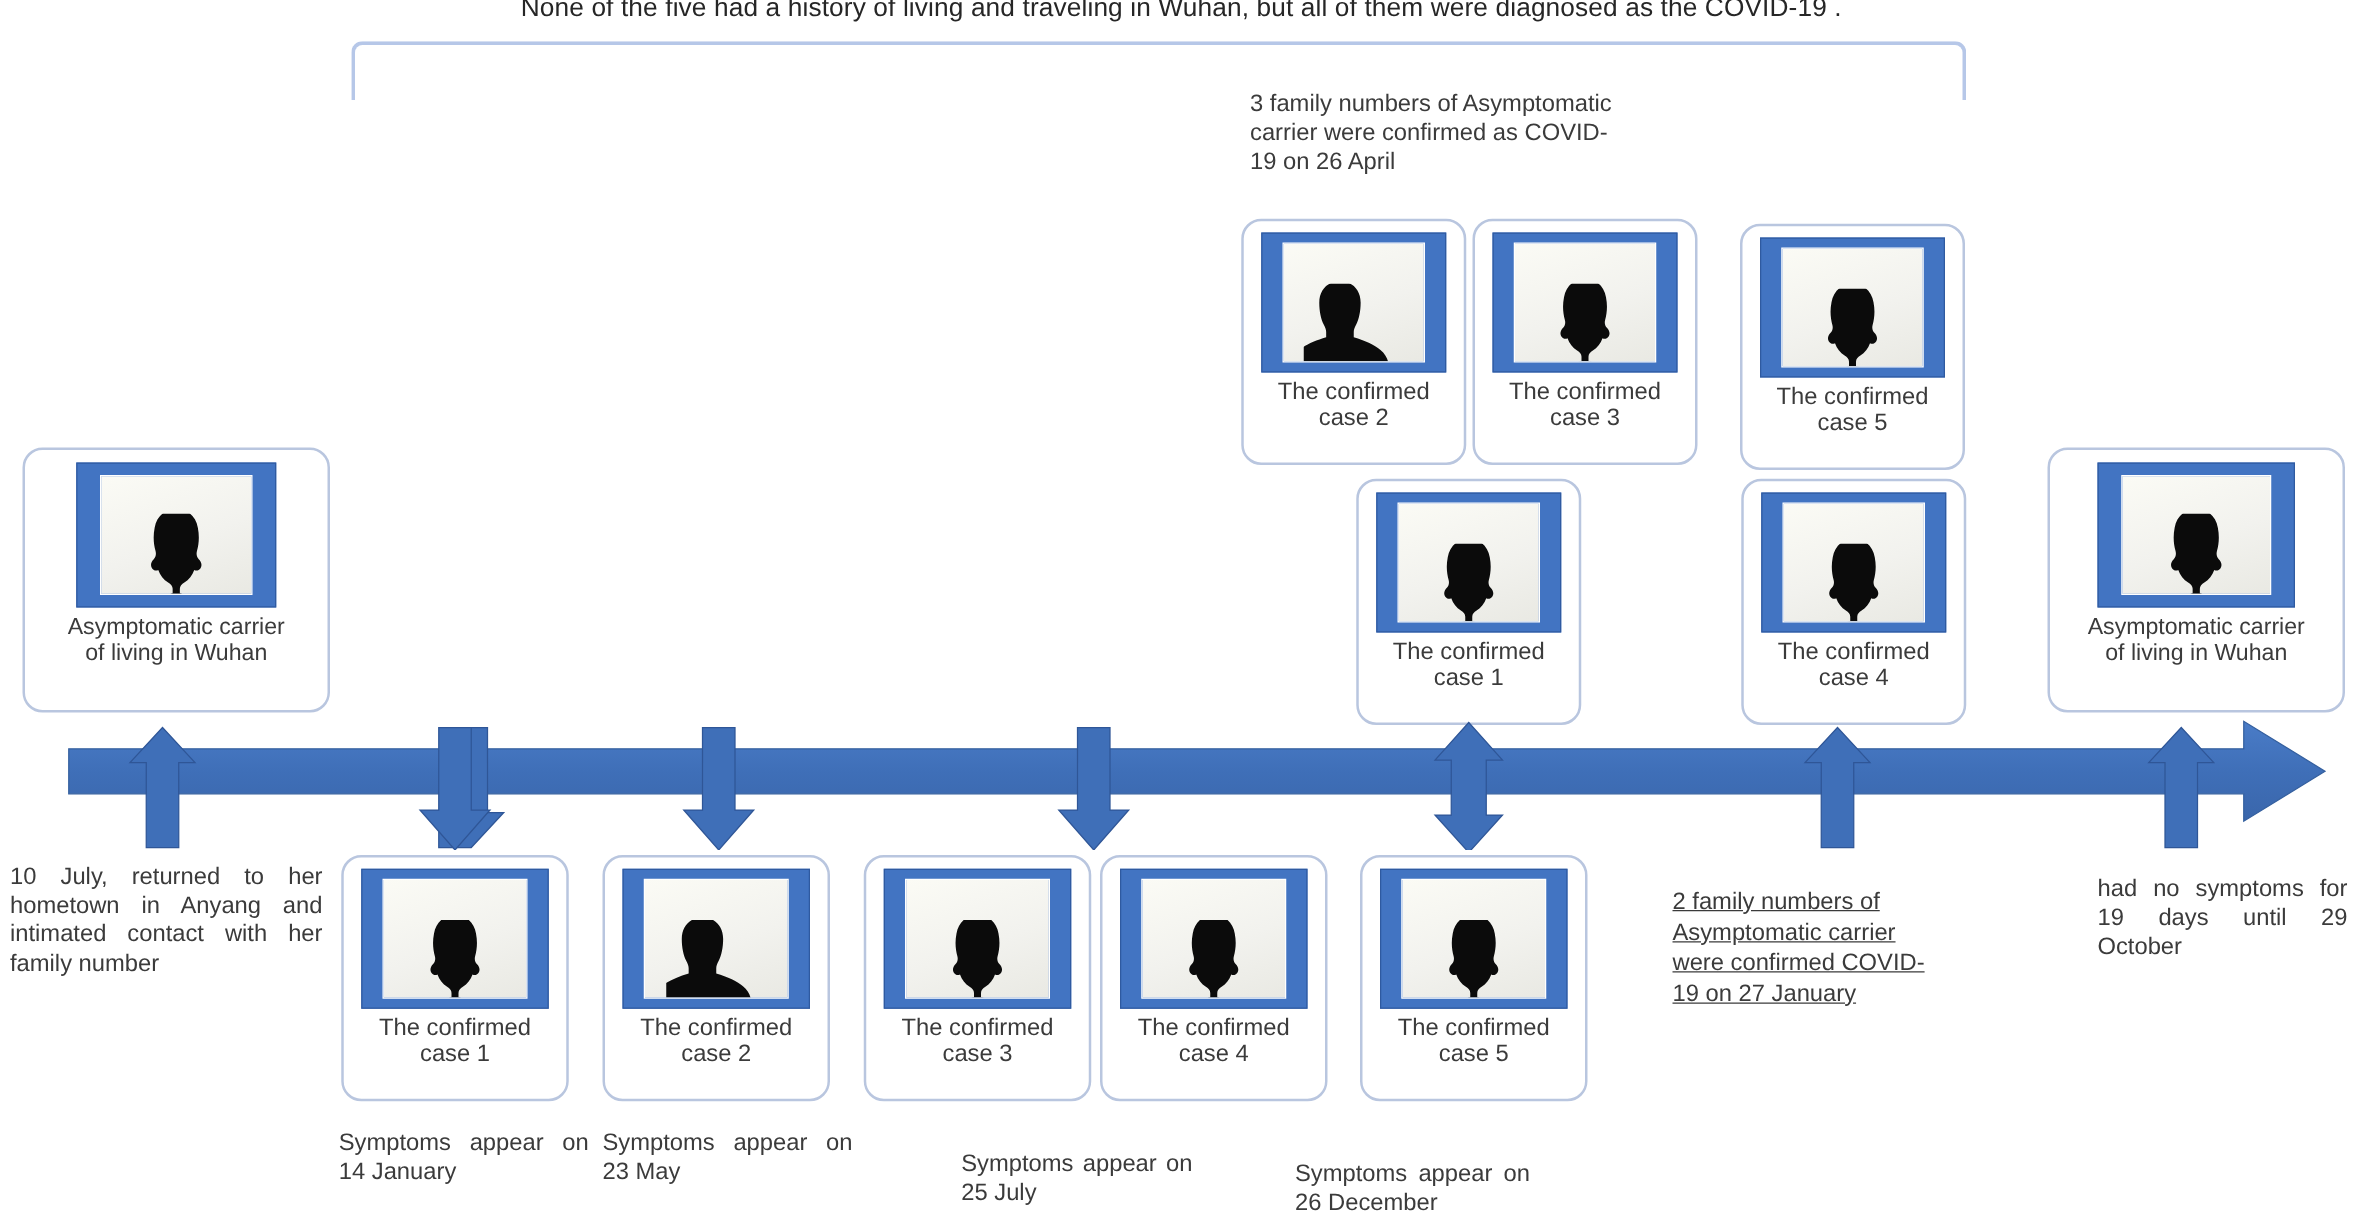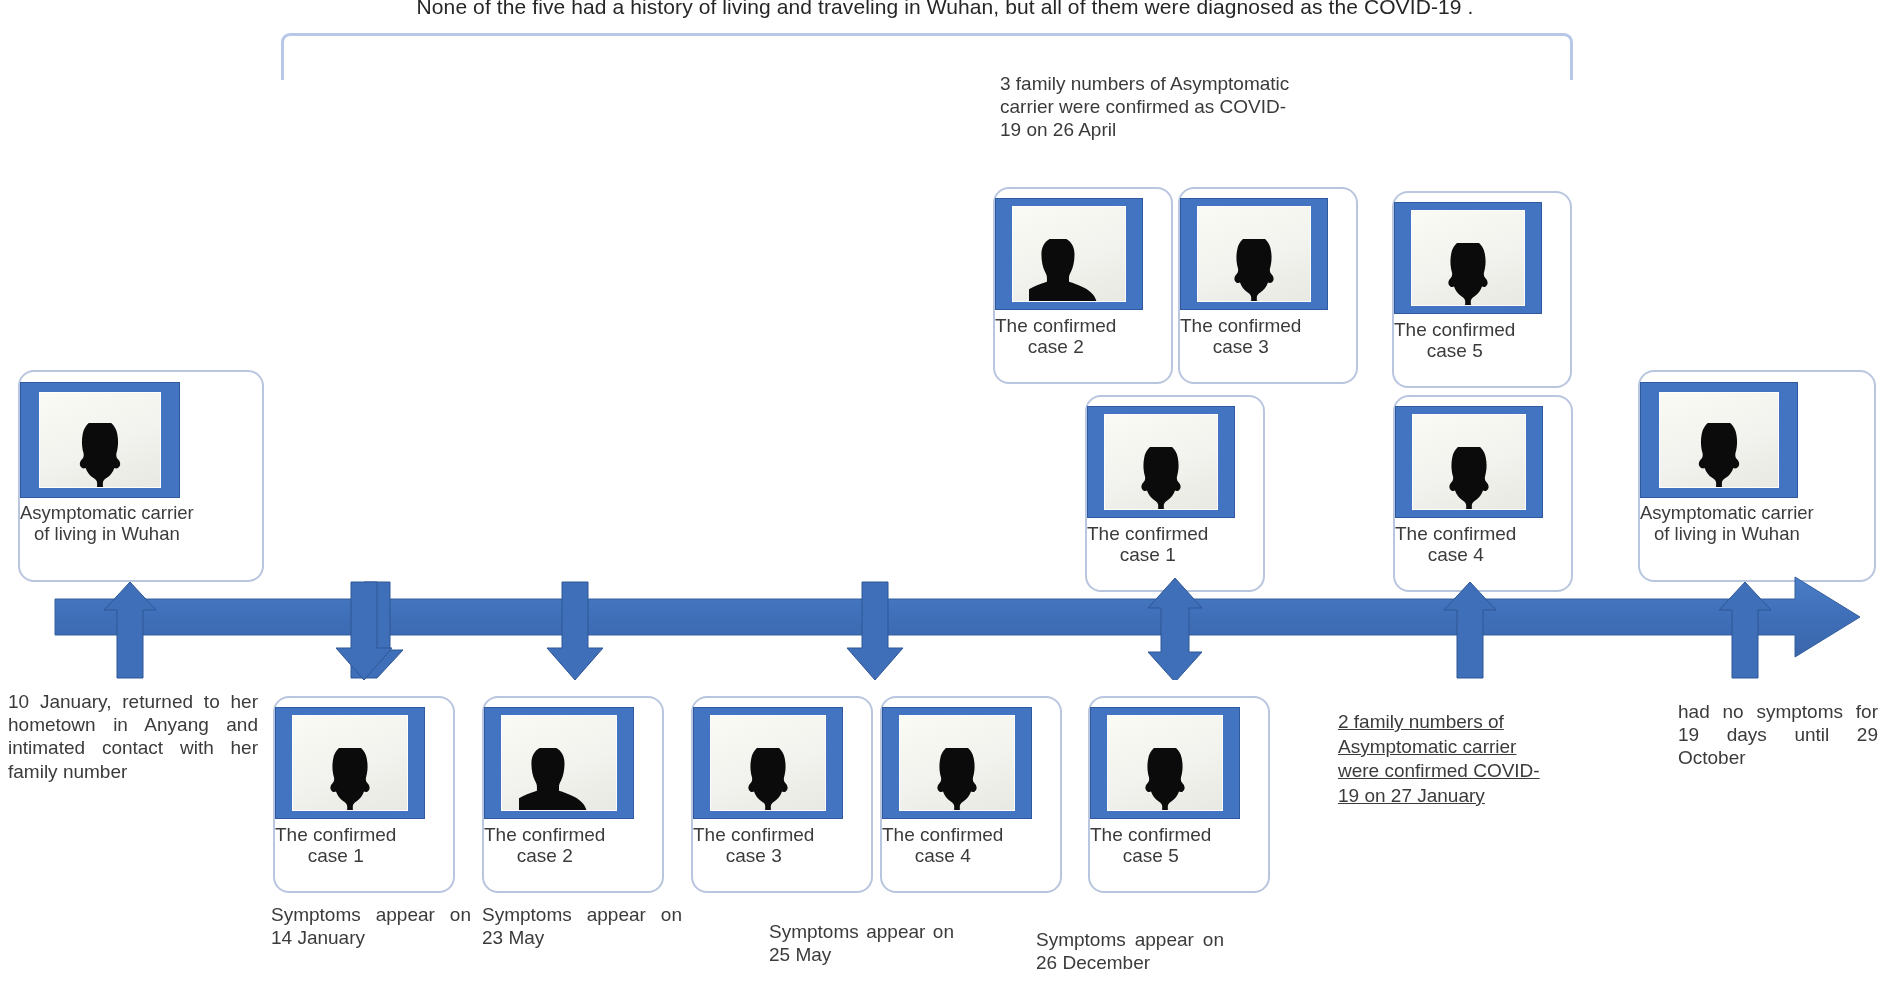--- a/index.html
+++ b/index.html
@@ -20,21 +20,21 @@
   #bracket{
     left:281px;top:33px;width:1286px;height:44px;
     border:3px solid #b6c7e8;border-bottom:none;
     border-top-left-radius:9px;border-top-right-radius:9px;
   }
 
   
   .card{
     box-sizing:border-box;
     border:2px solid #b9c6df;border-radius:16px;background:#ffffff;
-    display:flex;flex-direction:column;align-items:flex-start;margin-top:12px;
+    display:flex;flex-direction:column;align-items:center;
   }
   .card .photo{
     box-sizing:border-box;
     background:#4274c2;border:1px solid #2f5aa0;
     display:flex;align-items:center;justify-content:center;
   }
   .card .photo .inner{
     box-sizing:border-box;
     background:linear-gradient(160deg,#fbfbf5 0%,#f2f2ee 55%,#e9e9e3 100%);
     border:1px solid #ffffff;
@@ -239,28 +239,28 @@
 
   <path d="M862 22 L888 22 L888 88 L903 88 L875 120 L847 88 L862 88 Z" fill="#3f6fb8" stroke="#2f5697" stroke-width="1"></path>
 
   <path d="M1175 18 L1202 48 L1189 48 L1189 92 L1202 92 L1175 122 L1148 92 L1161 92 L1161 48 L1148 48 Z" fill="#3f6fb8" stroke="#2f5697" stroke-width="1"></path>
 
   <path d="M1470 22 L1496 50 L1483 50 L1483 118 L1457 118 L1457 50 L1444 50 Z" fill="#3f6fb8" stroke="#2f5697" stroke-width="1"></path>
 
   <path d="M1745 22 L1771 50 L1758 50 L1758 118 L1732 118 L1732 50 L1719 50 Z" fill="#3f6fb8" stroke="#2f5697" stroke-width="1"></path>
 </svg>
 
-<div class="abs txt just" style="left:8px;top:690px;width:250px;">10 January, returned to her hometown in Anyang and intimated contact with her family number</div>
+<div class="abs txt just" style="left:8px;top:690px;width:250px;">10 July, returned to her hometown in Anyang and intimated contact with her family number</div>
 
 <div class="abs txt" style="left:1338px;top:710px;width:270px;white-space:pre-line;line-height:1.3;text-decoration:underline;">2 family numbers of
 Asymptomatic carrier
 were confirmed COVID-
 19 on 27 January</div>
 
 <div class="abs txt just" style="left:1678px;top:700px;width:200px;">had no symptoms for 19 days until 29 October</div>
 
 <div class="abs txt just" style="left:271px;top:903px;width:200px;">Symptoms appear on 14 January</div>
 
 <div class="abs txt just" style="left:482px;top:903px;width:200px;">Symptoms appear on 23 May</div>
 
-<div class="abs txt just" style="left:769px;top:920px;width:185px;">Symptoms  appear on 25 May</div>
+<div class="abs txt just" style="left:769px;top:920px;width:185px;">Symptoms  appear on 25 July</div>
 
 <div class="abs txt just" style="left:1036px;top:928px;width:188px;">Symptoms  appear on 26 December</div>
 
 </body></html>

